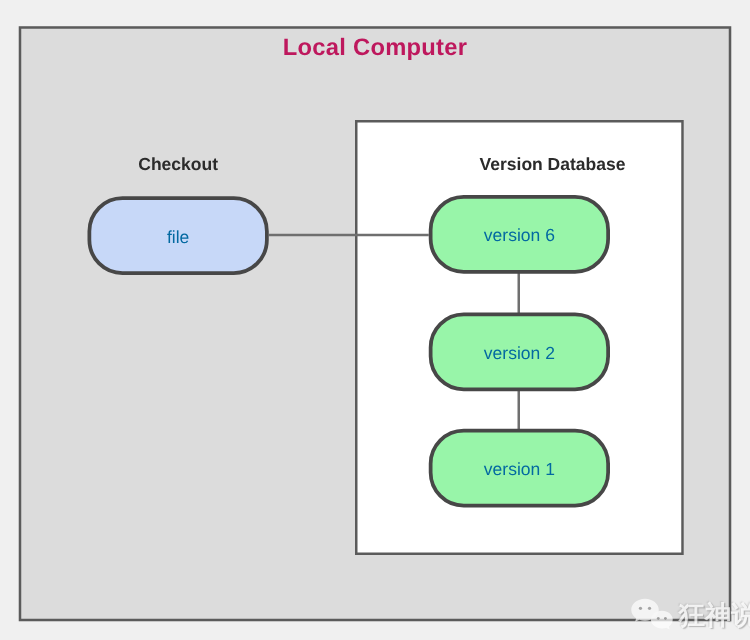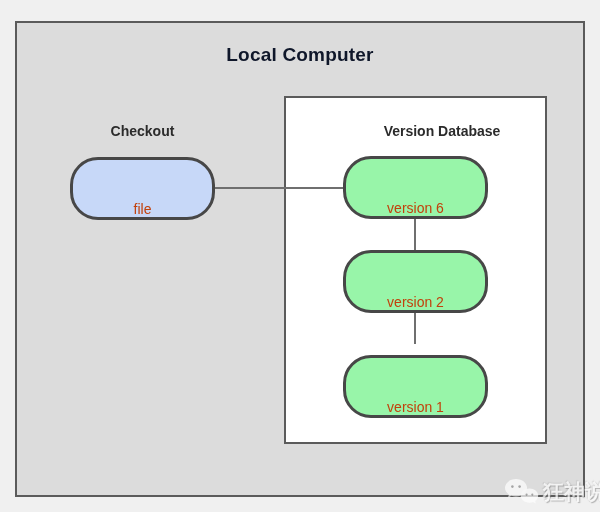--- a/index.html
+++ b/index.html
@@ -9,44 +9,44 @@
     font-family:"Liberation Sans","DejaVu Sans",sans-serif;
     -webkit-font-smoothing:antialiased;
   }
   .outer-box{
     position:absolute;left:15px;top:21px;width:570px;height:476px;
     box-sizing:border-box;
     background:var(--outer-fill,#dcdcdc);
     border:2px solid var(--box-border,#5b5b5b);
   }
   .diagram-title{
-    position:absolute;left:15px;top:44px;width:570px;
+    position:absolute;left:15px;top:28px;width:570px;
     text-align:center;font-size:19px;font-weight:bold;
-    color:#0f172a;letter-spacing:0.2px;
+    color:#be185d;letter-spacing:0.2px;
   }
   .section-label{
     position:absolute;font-size:14px;color:#2b2b2b;text-align:center;font-weight:bold;
   }
   .checkout-label{left:70px;top:123px;width:145px;}
   .versiondb-box{
     position:absolute;left:284px;top:96px;width:263px;height:348px;
     box-sizing:border-box;background:#ffffff;
     border:2px solid var(--box-border,#5b5b5b);
   }
   .versiondb-label{left:284px;top:123px;width:316px;}
   .node{
     position:absolute;width:145px;height:63px;box-sizing:border-box;
     border:3px solid var(--node-border,#474747);border-radius:28px;
-    display:flex;align-items:flex-end;justify-content:center;
-    font-size:14px;color:#c2410c;
+    display:flex;align-items:center;justify-content:center;
+    font-size:14px;color:#0369a1;
   }
   .node-file{left:70px;top:157px;background:var(--file-fill,#c7d8f8);}
   .node-v3{left:343px;top:156px;background:var(--version-fill,#98f5a9);}
   .node-v2{left:343px;top:250px;background:var(--version-fill,#98f5a9);}
-  .node-v1{left:343px;top:343px;background:var(--version-fill,#98f5a9);margin-top:12px;}
+  .node-v1{left:343px;top:343px;background:var(--version-fill,#98f5a9);}
   .connector{position:absolute;background:var(--line-color,#6f6f6f);}
   .conn-h{left:215px;top:187px;width:128px;height:2px;}
   .conn-v1{left:414px;top:218px;width:2px;height:33px;}
   .conn-v2{left:414px;top:312px;width:2px;height:32px;}
   .watermark{
     position:absolute;left:503px;top:476px;height:32px;
     display:flex;align-items:center;gap:4px;opacity:0.85;
   }
   .watermark-text{
     font-size:21px;font-weight:bold;color:rgba(255,255,255,0.88);

